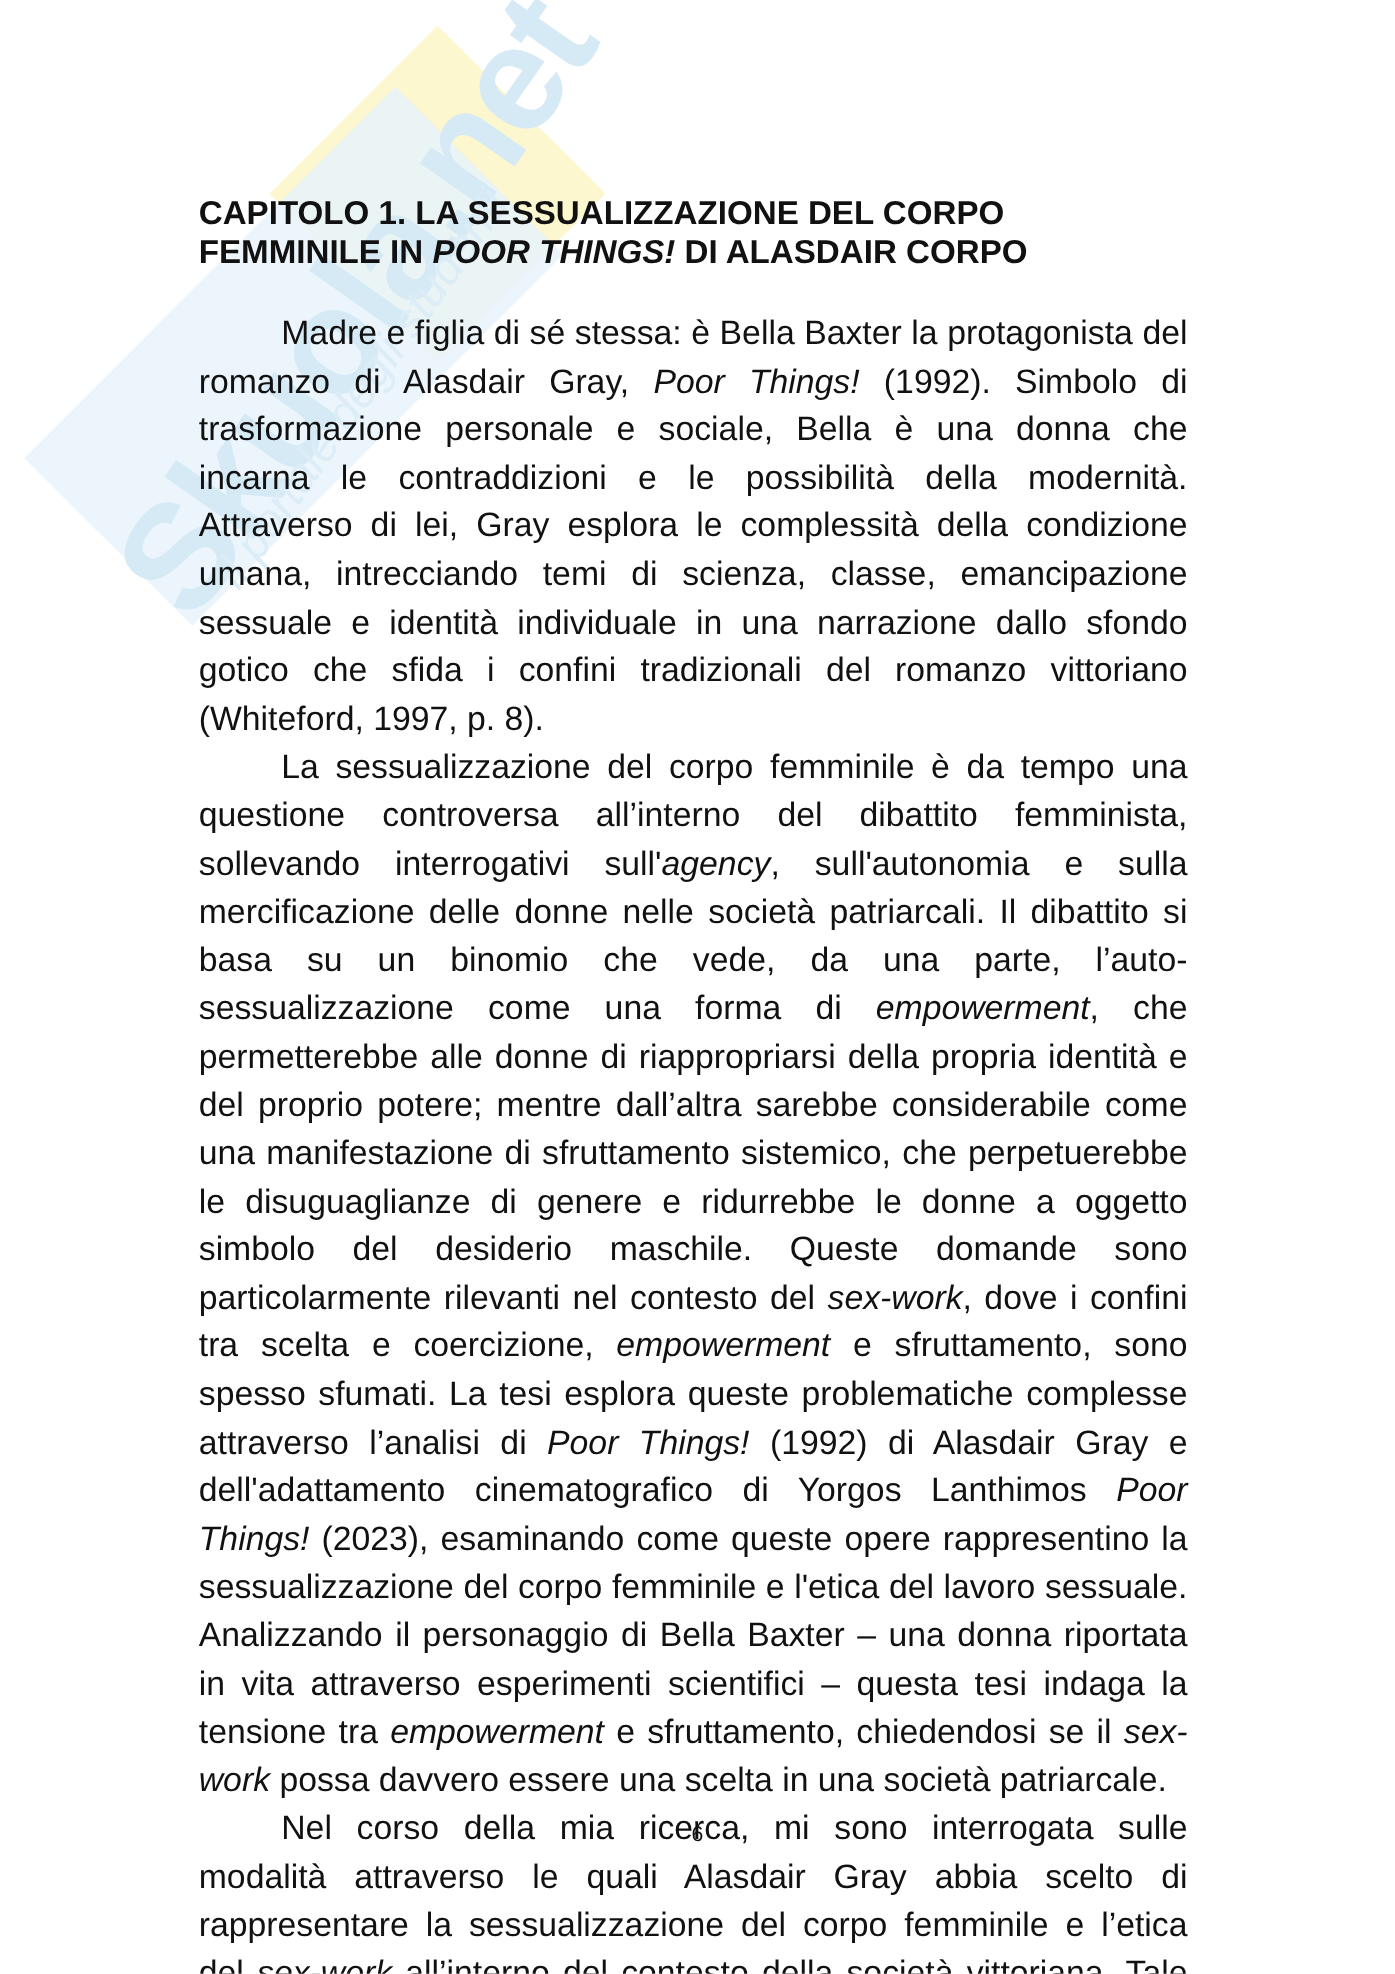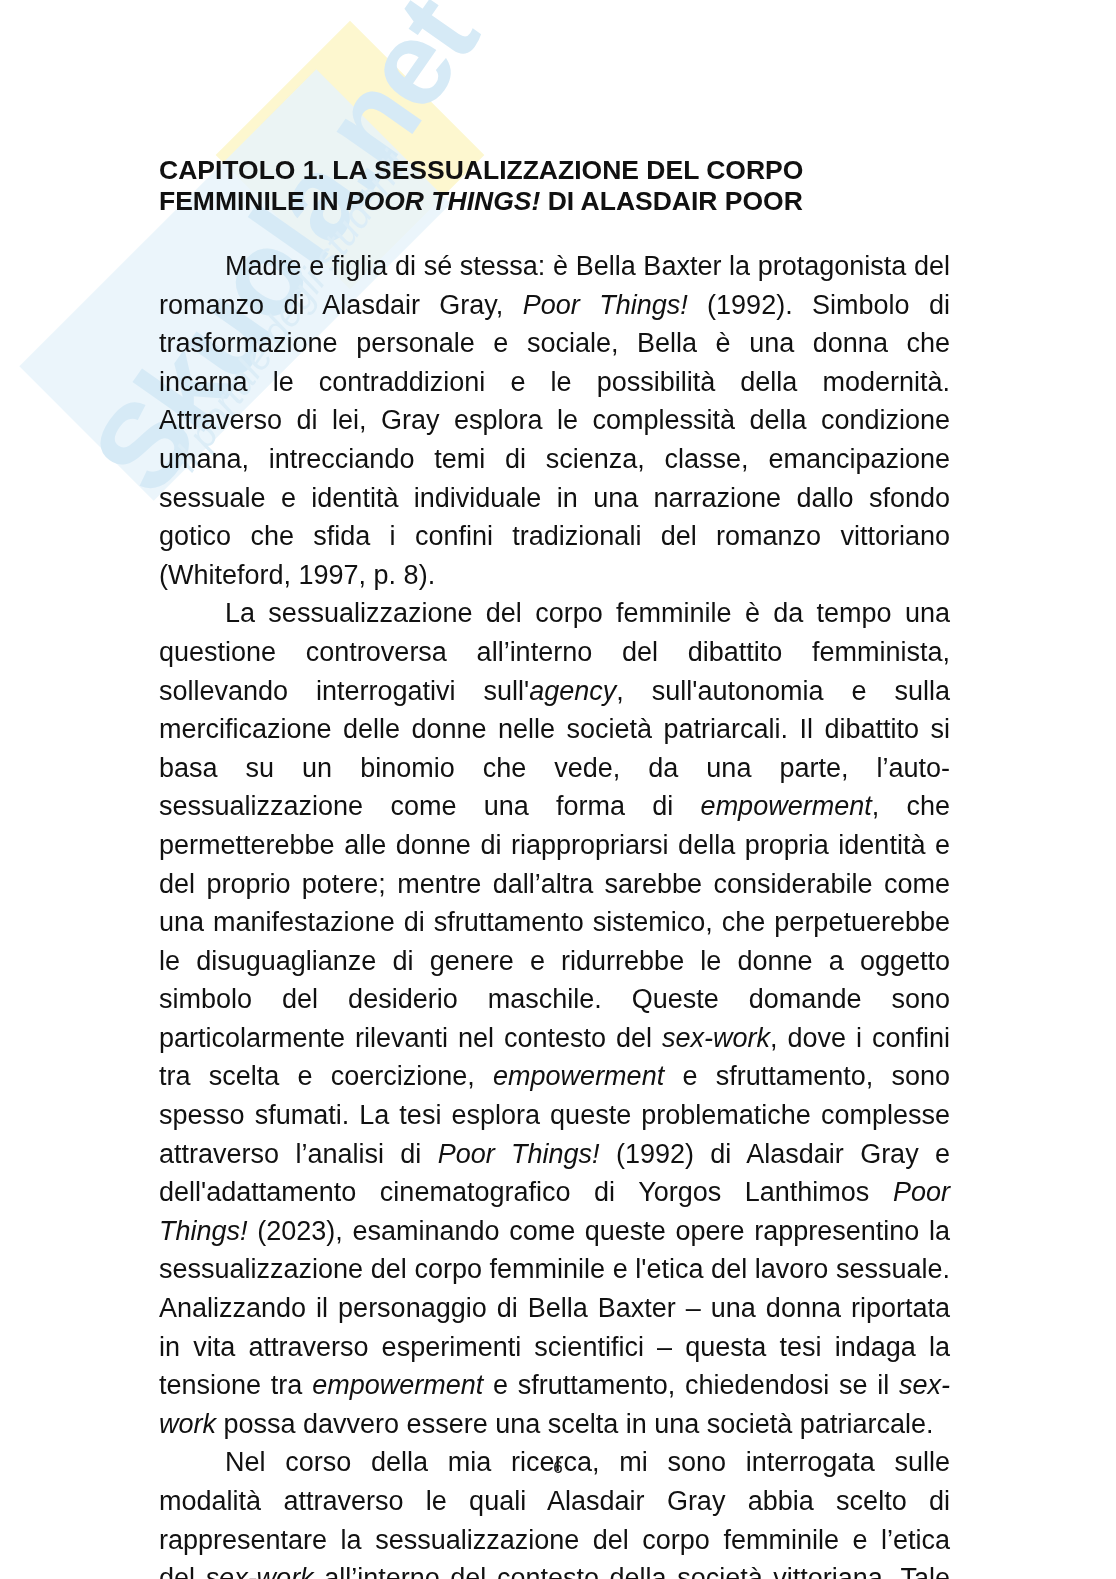--- a/index.html
+++ b/index.html
@@ -132,21 +132,21 @@
 <div class="page">
 
   <div class="watermark">
     <div class="wm-yellow"></div>
     <div class="wm-blue-band"></div>
     <div class="wm-text">Skuola.net</div>
     <div class="wm-tagline">il portale degli studenti</div>
   </div>
 
   <div class="content">
-    <h1 class="chapter-title"><span>CAPITOLO 1. LA SESSUALIZZAZIONE DEL CORPO FEMMINILE IN </span><span class="it">POOR THINGS!</span><span> DI ALASDAIR POOR</span></h1>
+    <h1 class="chapter-title"><span>CAPITOLO 1. LA SESSUALIZZAZIONE DEL CORPO FEMMINILE IN </span><span class="it">POOR THINGS!</span><span> DI ALASDAIR CORPO</span></h1>
 
     <div class="body-text">
       <p class="para"><span>Madre e figlia di sé stessa: è Bella Baxter la protagonista del romanzo di Alasdair Gray, </span><span class="it">Poor Things!</span><span> (1992). Simbolo di trasformazione personale e sociale, Bella è una donna che incarna le contraddizioni e le possibilità della modernità. Attraverso di lei, Gray esplora le complessità della condizione umana, intrecciando temi di scienza, classe, emancipazione sessuale e identità individuale in una narrazione dallo sfondo gotico che sfida i confini tradizionali del romanzo vittoriano (Whiteford, 1997, p. 8).</span></p>
       <p class="para"><span>La sessualizzazione del corpo femminile è da tempo una questione controversa all’interno del dibattito femminista, sollevando interrogativi sull'</span><span class="it">agency</span><span>, sull'autonomia e sulla mercificazione delle donne nelle società patriarcali. Il dibattito si basa su un binomio che vede, da una parte, l’auto-sessualizzazione come una forma di </span><span class="it">empowerment</span><span>, che permetterebbe alle donne di riappropriarsi della propria identità e del proprio potere; mentre dall’altra sarebbe considerabile come una manifestazione di sfruttamento sistemico, che perpetuerebbe le disuguaglianze di genere e ridurrebbe le donne a oggetto simbolo del desiderio maschile. Queste domande sono particolarmente rilevanti nel contesto del </span><span class="it">sex-work</span><span>, dove i confini tra scelta e coercizione, </span><span class="it">empowerment</span><span> e sfruttamento, sono spesso sfumati. La tesi esplora queste problematiche complesse attraverso l’analisi di </span><span class="it">Poor Things!</span><span> (1992) di Alasdair Gray e dell'adattamento cinematografico di Yorgos Lanthimos </span><span class="it">Poor Things!</span><span> (2023), esaminando come queste opere rappresentino la sessualizzazione del corpo femminile e l'etica del lavoro sessuale. Analizzando il personaggio di Bella Baxter – una donna riportata in vita attraverso esperimenti scientifici – questa tesi indaga la tensione tra </span><span class="it">empowerment</span><span> e sfruttamento, chiedendosi se il </span><span class="it">sex-work</span><span> possa davvero essere una scelta in una società patriarcale.</span></p>
       <p class="para"><span>Nel corso della mia ricerca, mi sono interrogata sulle modalità attraverso le quali Alasdair Gray abbia scelto di rappresentare la sessualizzazione del corpo femminile e l’etica del </span><span class="it">sex-work</span><span> all’interno del contesto della società vittoriana. Tale riflessione è stata condotta, in particolare, attraverso la lente del suo orientamento politico socialista, un aspetto che verrà approfondito nel corso dello</span></p>
     </div>
   </div>
 
   <div class="page-number">6</div>
 </div>

